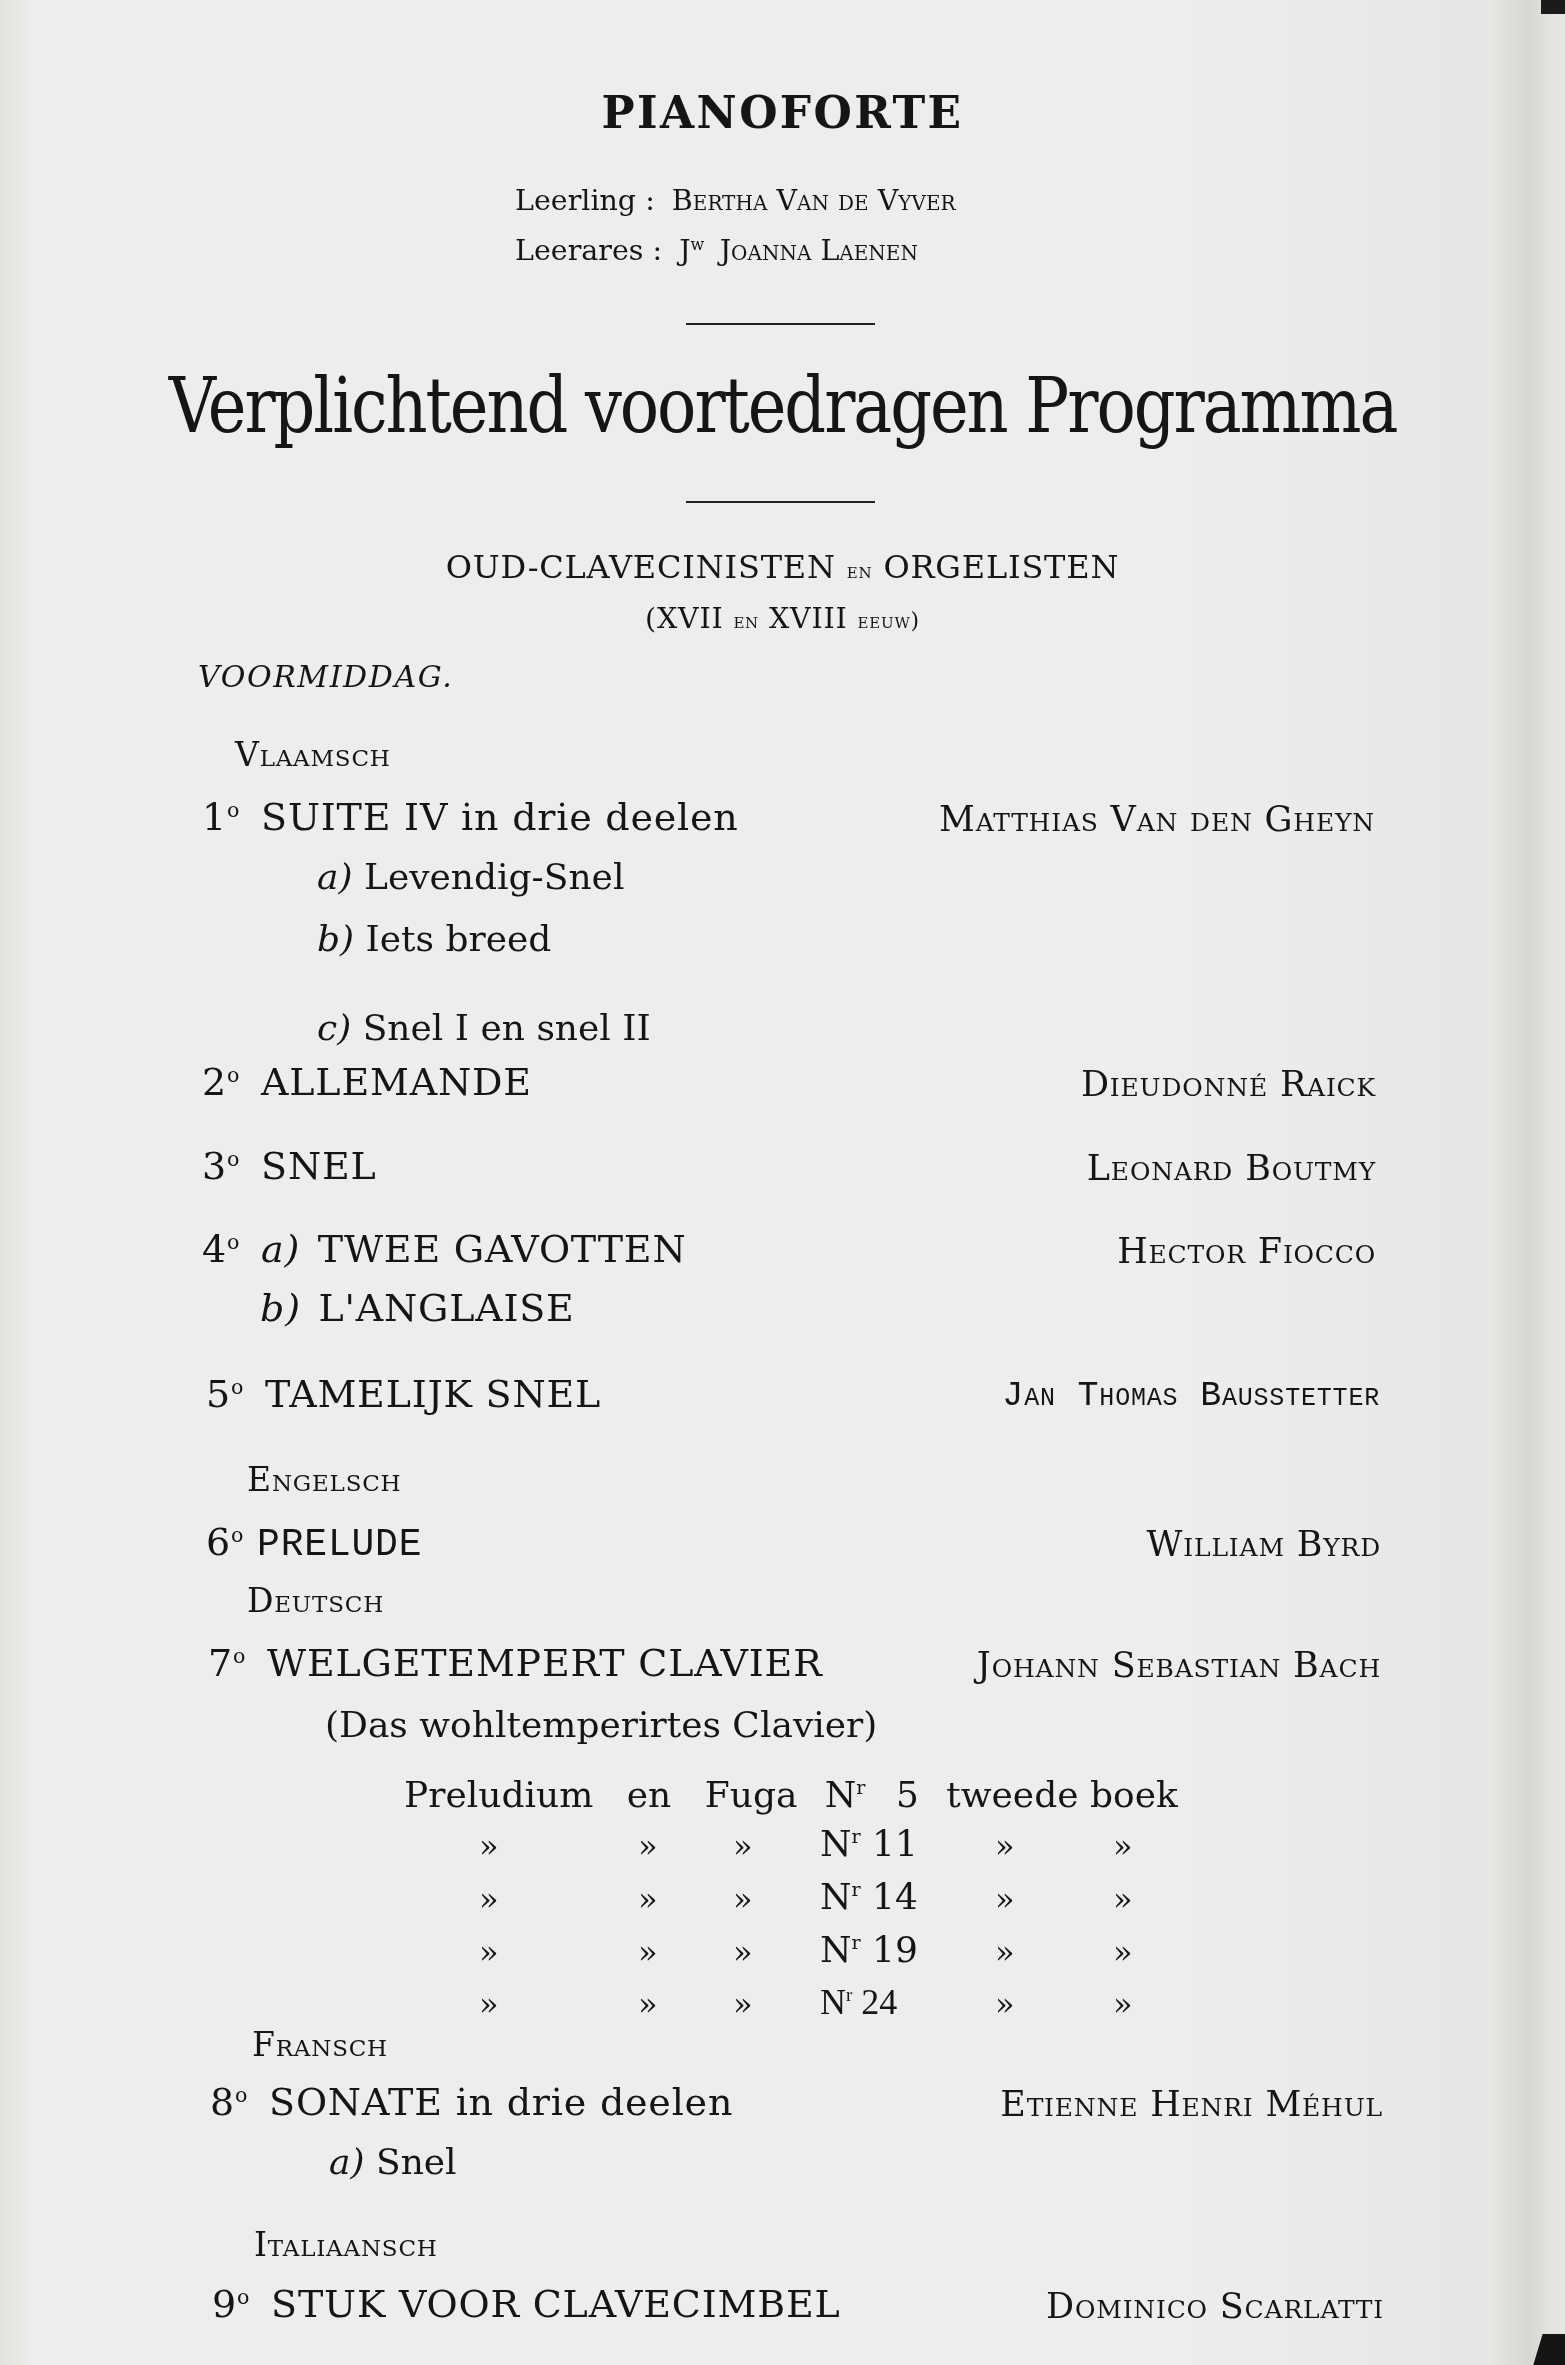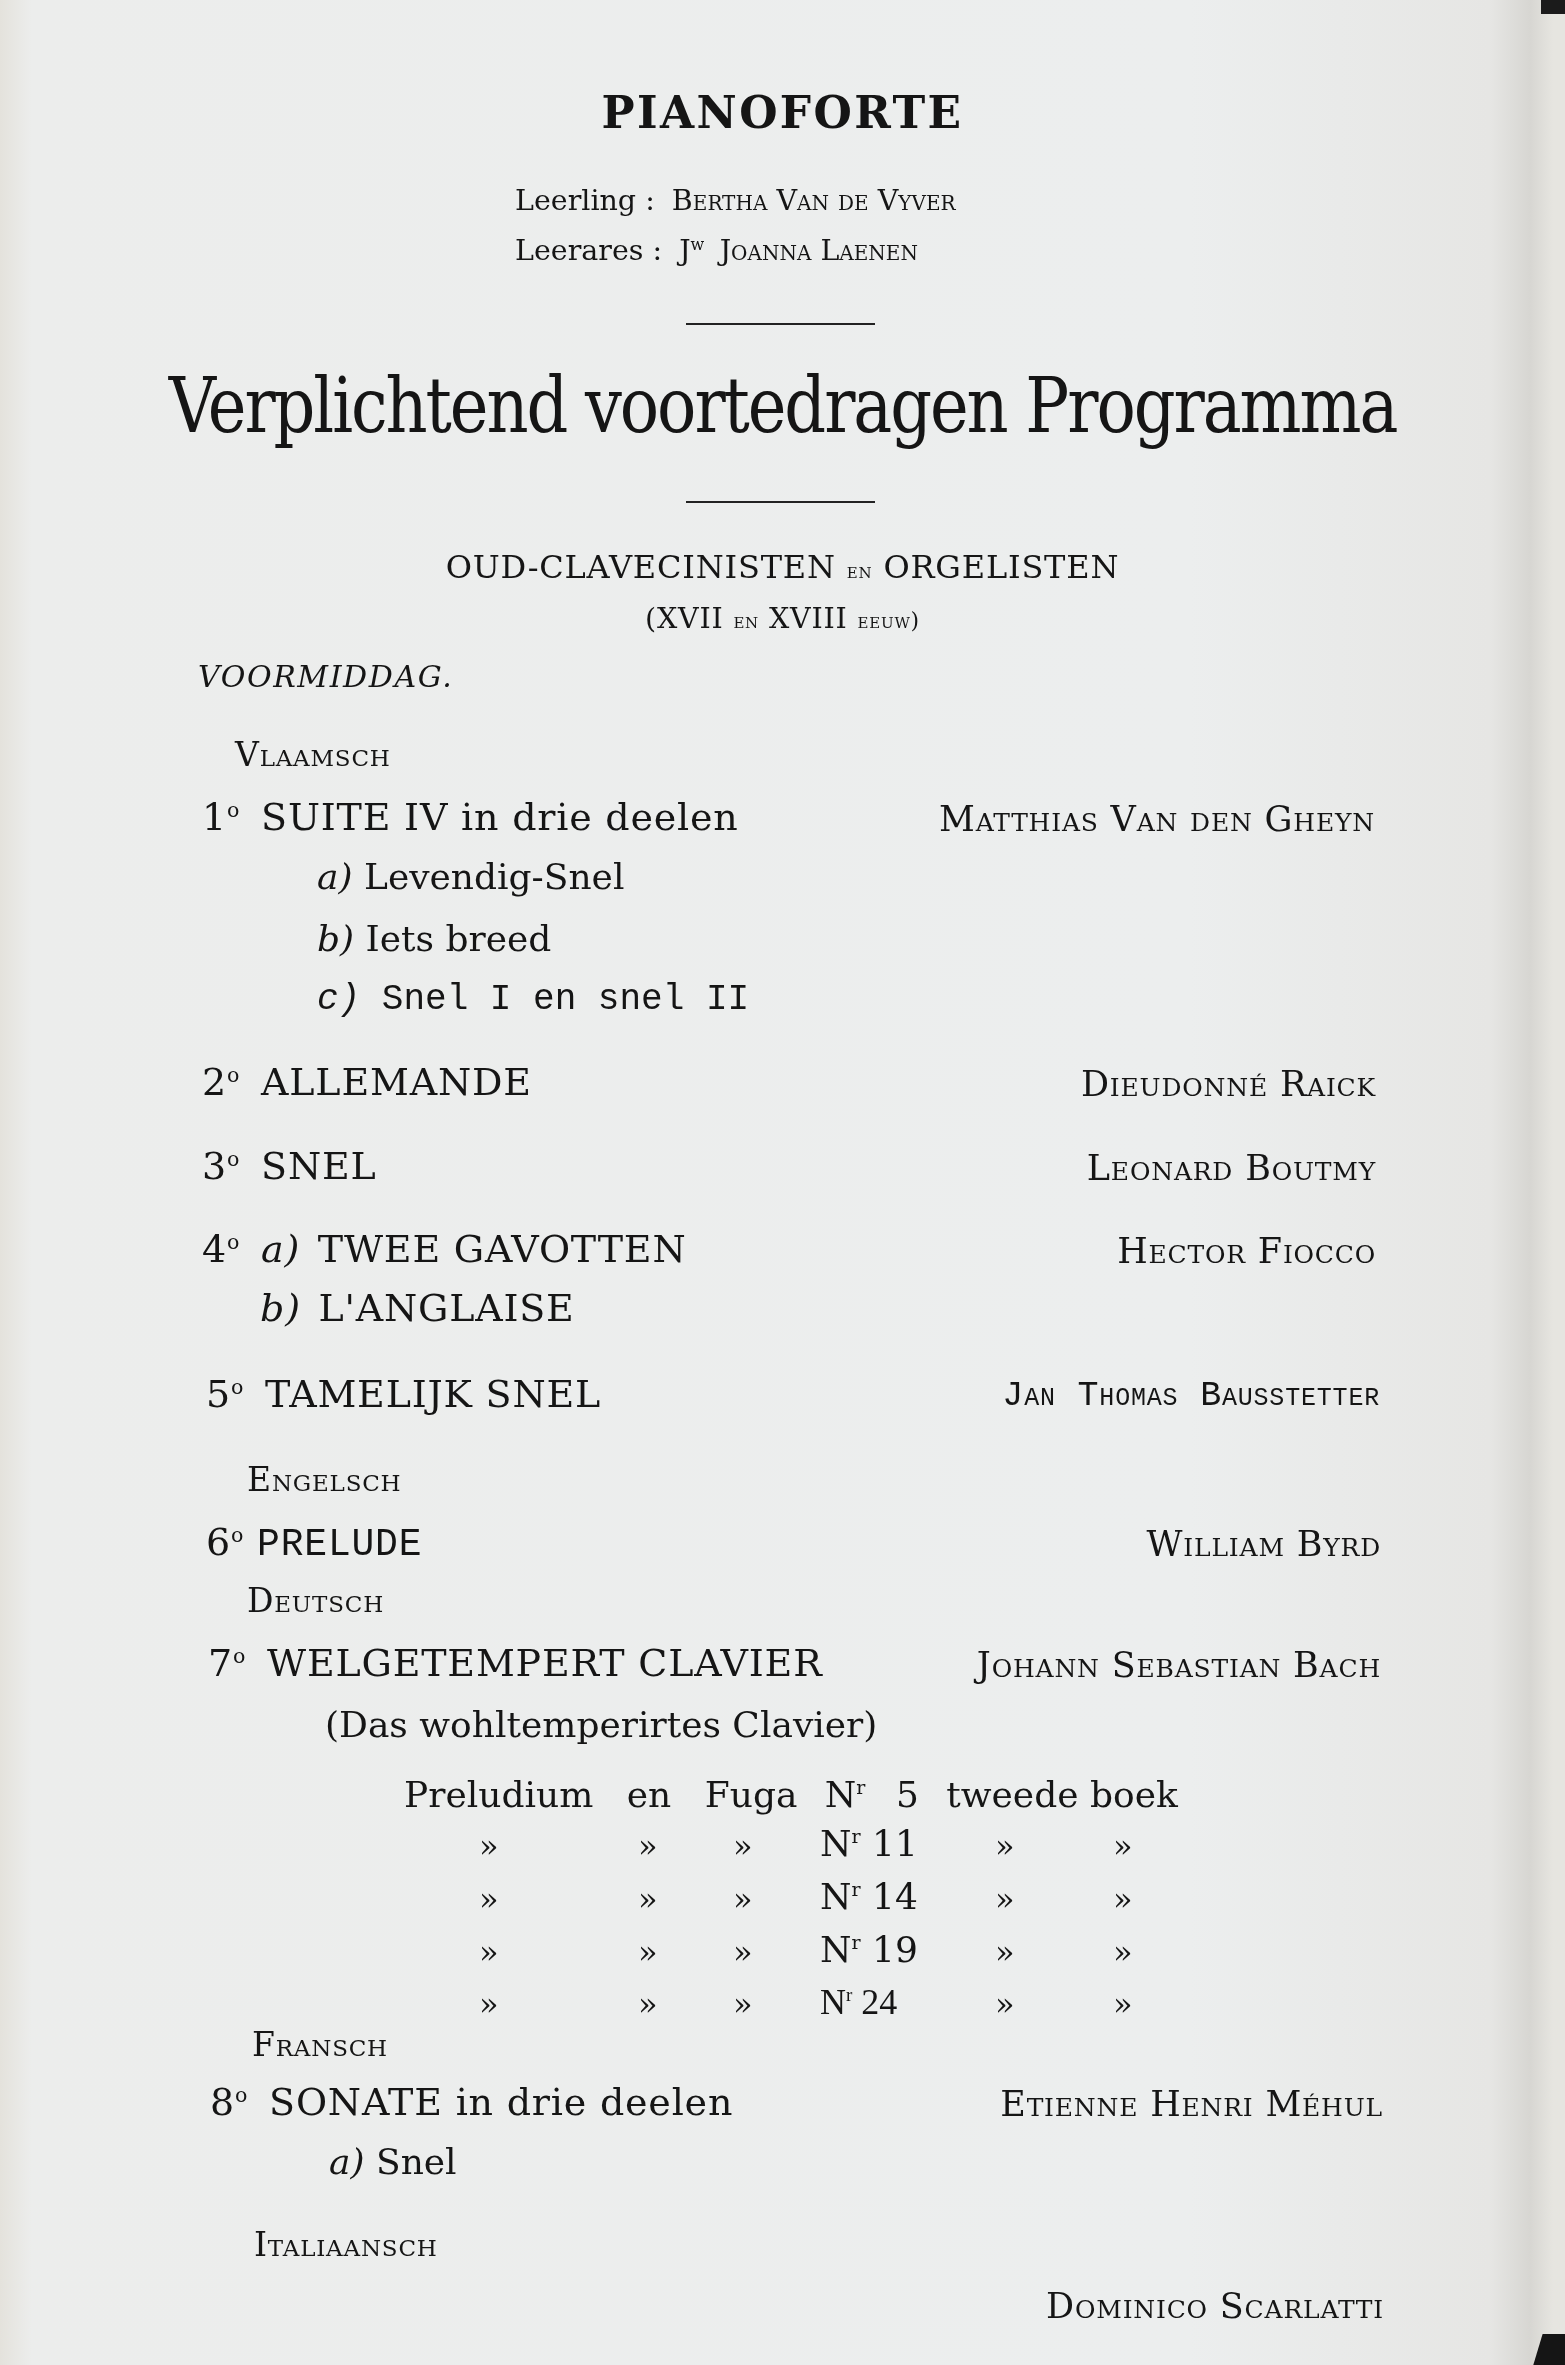--- a/index.html
+++ b/index.html
@@ -78,21 +78,21 @@
   <div class="abs cat" style="left:235px; top:735px;">Vlaamsch</div>
 
   <div class="abs piece num" style="left:202px; top:795px;">
     <span>1</span><sup>o</sup>
     <span style="margin-left:8px;">SUITE IV in drie deelen</span>
   </div>
   <div class="abs composer" style="right:190px; top:799px;">Matthias Van den Gheyn</div>
 
   <div class="abs sub" style="left:317px; top:856px;"><i>a)</i> <span>Levendig-Snel</span></div>
   <div class="abs sub" style="left:317px; top:918px;"><i>b)</i> <span>Iets breed</span></div>
-  <div class="abs sub" style="left:317px; top:979px;font-family:Liberation Mono, monospace;"><i>c)</i> <span>Snel I en snel II</span></div>
+  <div class="abs sub" style="left:317px; top:1007px;"><i>c)</i> <span>Snel I en snel II</span></div>
 
   <div class="abs piece num" style="left:202px; top:1060px;">
     <span>2</span><sup>o</sup>
     <span style="margin-left:8px;">ALLEMANDE</span>
   </div>
   <div class="abs composer" style="right:189px; top:1064px;">Dieudonné Raick</div>
 
   <div class="abs piece num" style="left:202px; top:1144px;">
     <span>3</span><sup>o</sup>
     <span style="margin-left:8px;">SNEL</span>
@@ -176,15 +176,19 @@
 
   <div class="abs cat" style="left:252px; top:2025px;">Fransch</div>
   <div class="abs piece num" style="left:210px; top:2080px;">
     <span>8</span><sup>o</sup>
     <span style="margin-left:8px;">SONATE in drie deelen</span>
   </div>
   <div class="abs composer" style="right:182px; top:2084px;">Etienne Henri Méhul</div>
   <div class="abs sub" style="left:329px; top:2141px;"><i>a)</i> <span>Snel</span></div>
 
   <div class="abs cat" style="left:254px; top:2225px;">Italiaansch</div>
+  <div class="abs piece num" style="left:212px; top:2282px;">
+    <span>9</span><sup>o</sup>
+    <span style="margin-left:8px;">STUK VOOR CLAVECIMBEL</span>
+  </div>
   <div class="abs composer" style="right:181px; top:2286px;">Dominico Scarlatti</div>
 </div>
 
 
 </body></html>

